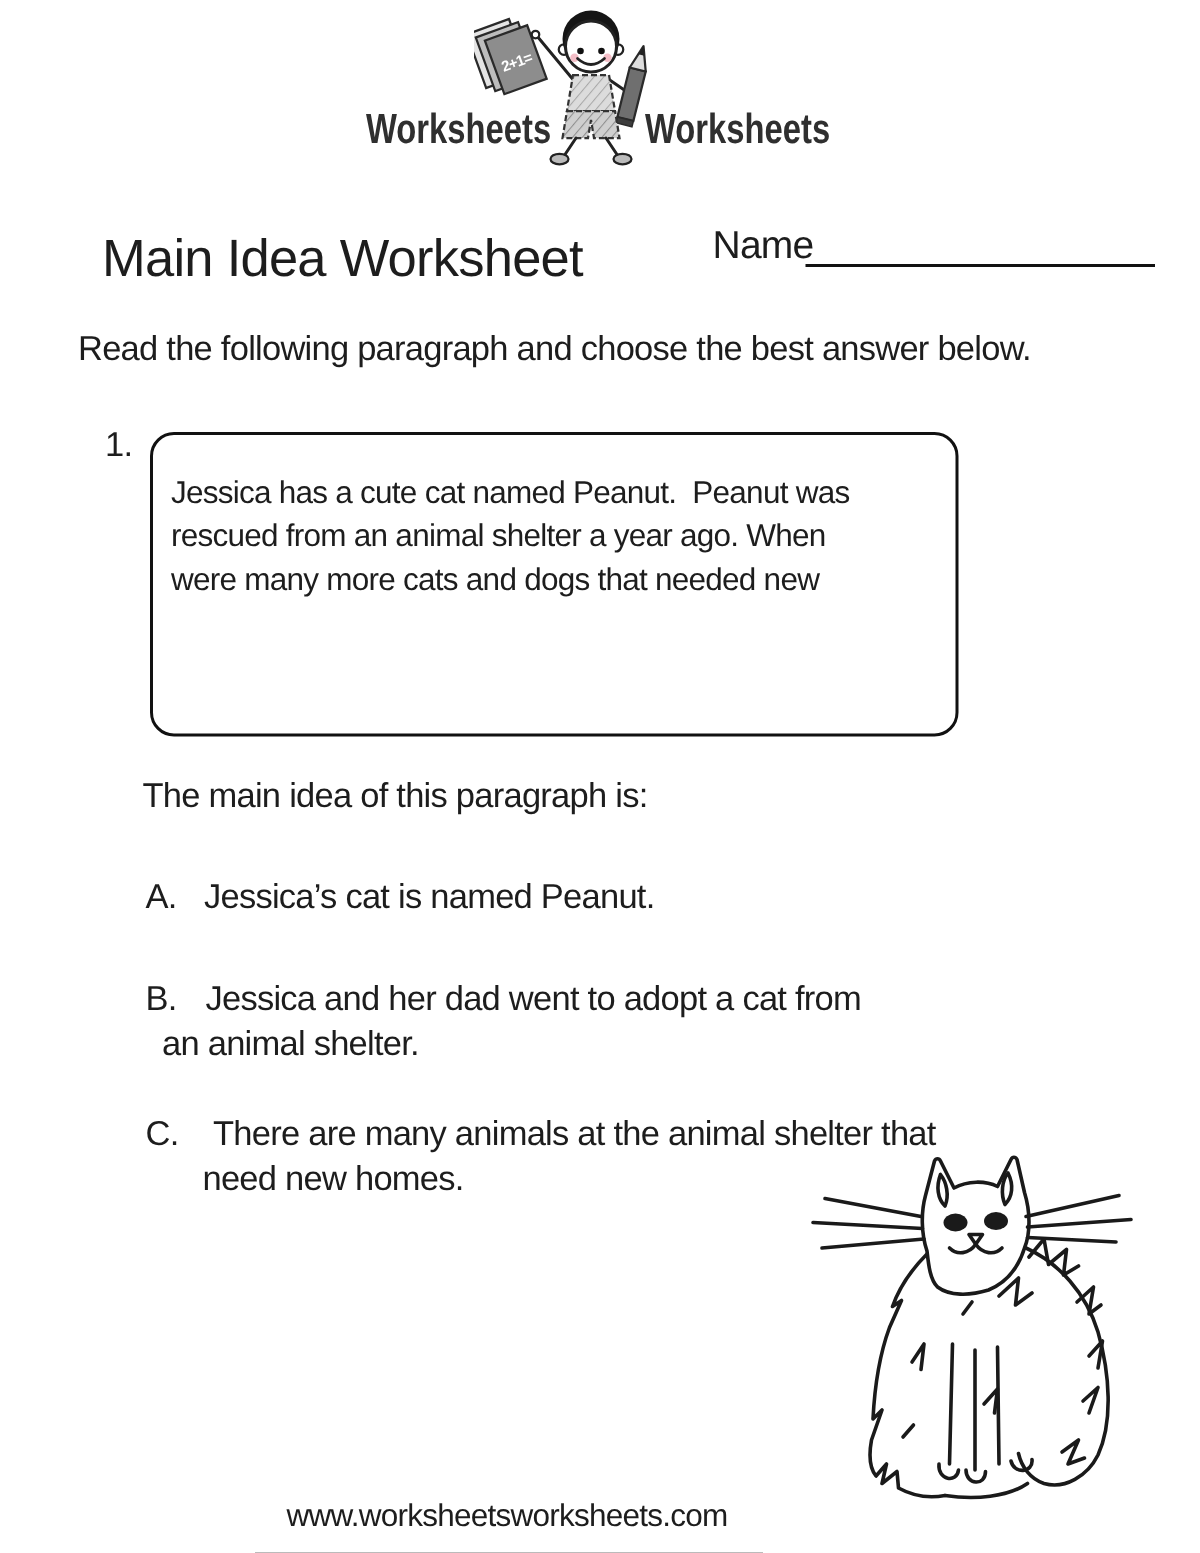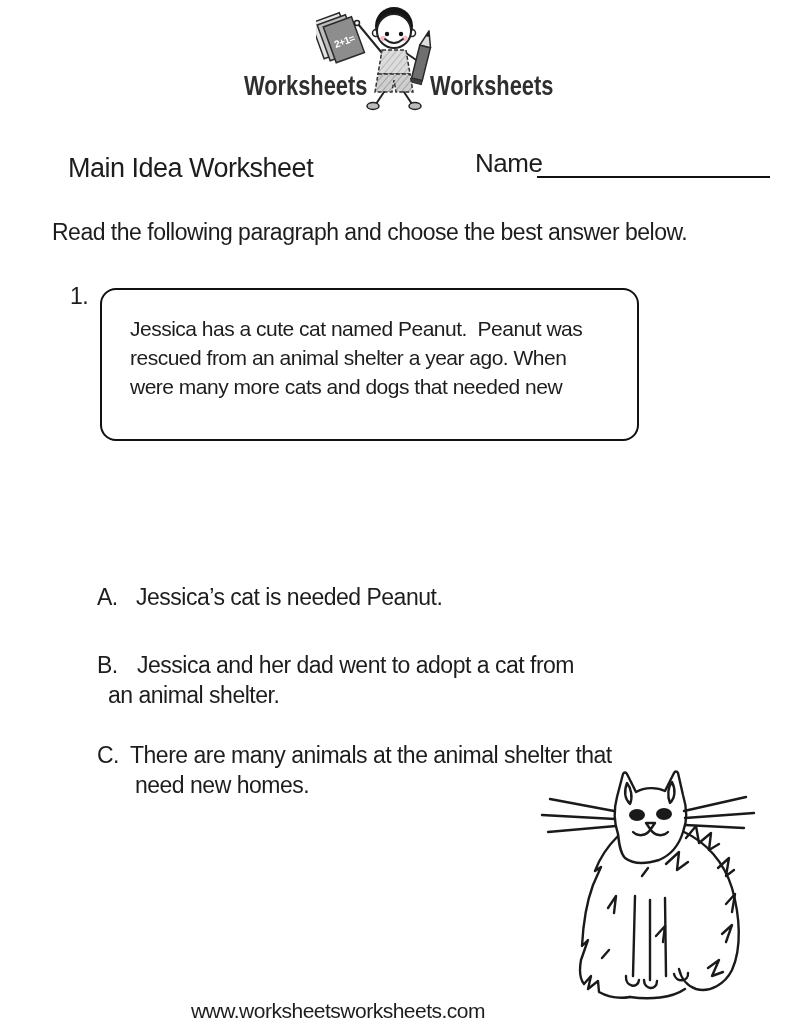--- a/index.html
+++ b/index.html
@@ -13,38 +13,38 @@
   
   .logo-text{
     top:72px;font-size:28px;font-weight:bold;color:#2f2f2f;
     transform:scaleX(0.78);transform-origin:left center;line-height:1;
     letter-spacing:0;white-space:nowrap;
   }
   .logo-text.left{left:244px;}
   .logo-text.right{left:430px;}
   .boy-svg{left:316px;top:6px;width:124px;height:112px;}
   
-  .title{left:68px;top:155px;font-size:27px;line-height:1;}
+  .title{left:68px;top:155px;font-size:35px;line-height:1;}
   .name-label{left:475px;top:150px;font-size:26px;line-height:1;}
   .name-line{left:537px;top:156px;width:233px;height:20px;border-bottom:2px solid #111;}
   .instruction{left:52px;top:221px;font-size:23px;line-height:1;white-space:nowrap;}
   
   .q-number{left:70px;top:285px;font-size:23px;line-height:1;}
   .passage-box{
-    left:100px;top:288px;width:539px;height:153px;
+    left:100px;top:288px;width:539px;height:203px;
     border:2.5px solid #111;border-radius:16px;box-sizing:border-box;
-    padding:24px 0 0 28px;
+    padding:24px 0 0 12px;
   }
   .passage-line{font-size:21px;line-height:29px;white-space:pre;}
   .prompt{left:95px;top:519px;font-size:23px;line-height:1;}
   .option{left:97px;font-size:23px;line-height:30px;}
   .option .letter{position:absolute;left:0;top:0;}
   .opt-a{top:582px;} .opt-a .opt-text{margin-left:39px;}
   .opt-b{top:650px;} .opt-b .l1{margin-left:40px;} .opt-b .l2{margin-left:11px;}
-  .opt-c{top:740px;} .opt-c .l1{margin-left:33px;} .opt-c .l2{margin-left:38px;}
+  .opt-c{top:740px;} .opt-c .l1{margin-left:45px;} .opt-c .l2{margin-left:38px;}
   .opt-line{white-space:nowrap;}
   
   .cat-svg{left:538px;top:770px;width:230px;height:230px;}
   
   .footer{left:0;top:1000px;width:676px;text-align:center;font-size:21px;line-height:1;}
 </style>
 </head>
 <body>
 
 <div class="page">
@@ -107,25 +107,26 @@
 
   <div class="abs instruction">Read the following paragraph and choose the best answer below.</div>
 
   <div class="abs q-number">1.</div>
   <div class="abs passage-box">
     <div class="passage-line">Jessica has a cute cat named Peanut.  Peanut was</div>
     <div class="passage-line">rescued from an animal shelter a year ago. When</div>
     <div class="passage-line">were many more cats and dogs that needed new</div>
   </div>
 
+  <div class="abs prompt">The main idea of this paragraph is:</div>
 
   <div class="abs option opt-a">
     <span class="letter">A.</span>
     <div class="opt-text">
-      <div class="opt-line l1">Jessica’s cat is needed Peanut.</div>
+      <div class="opt-line l1">Jessica’s cat is named Peanut.</div>
     </div>
   </div>
 
   <div class="abs option opt-b">
     <span class="letter">B.</span>
     <div class="opt-text">
       <div class="opt-line l1">Jessica and her dad went to adopt a cat from</div>
       <div class="opt-line l2">an animal shelter.</div>
     </div>
   </div>

